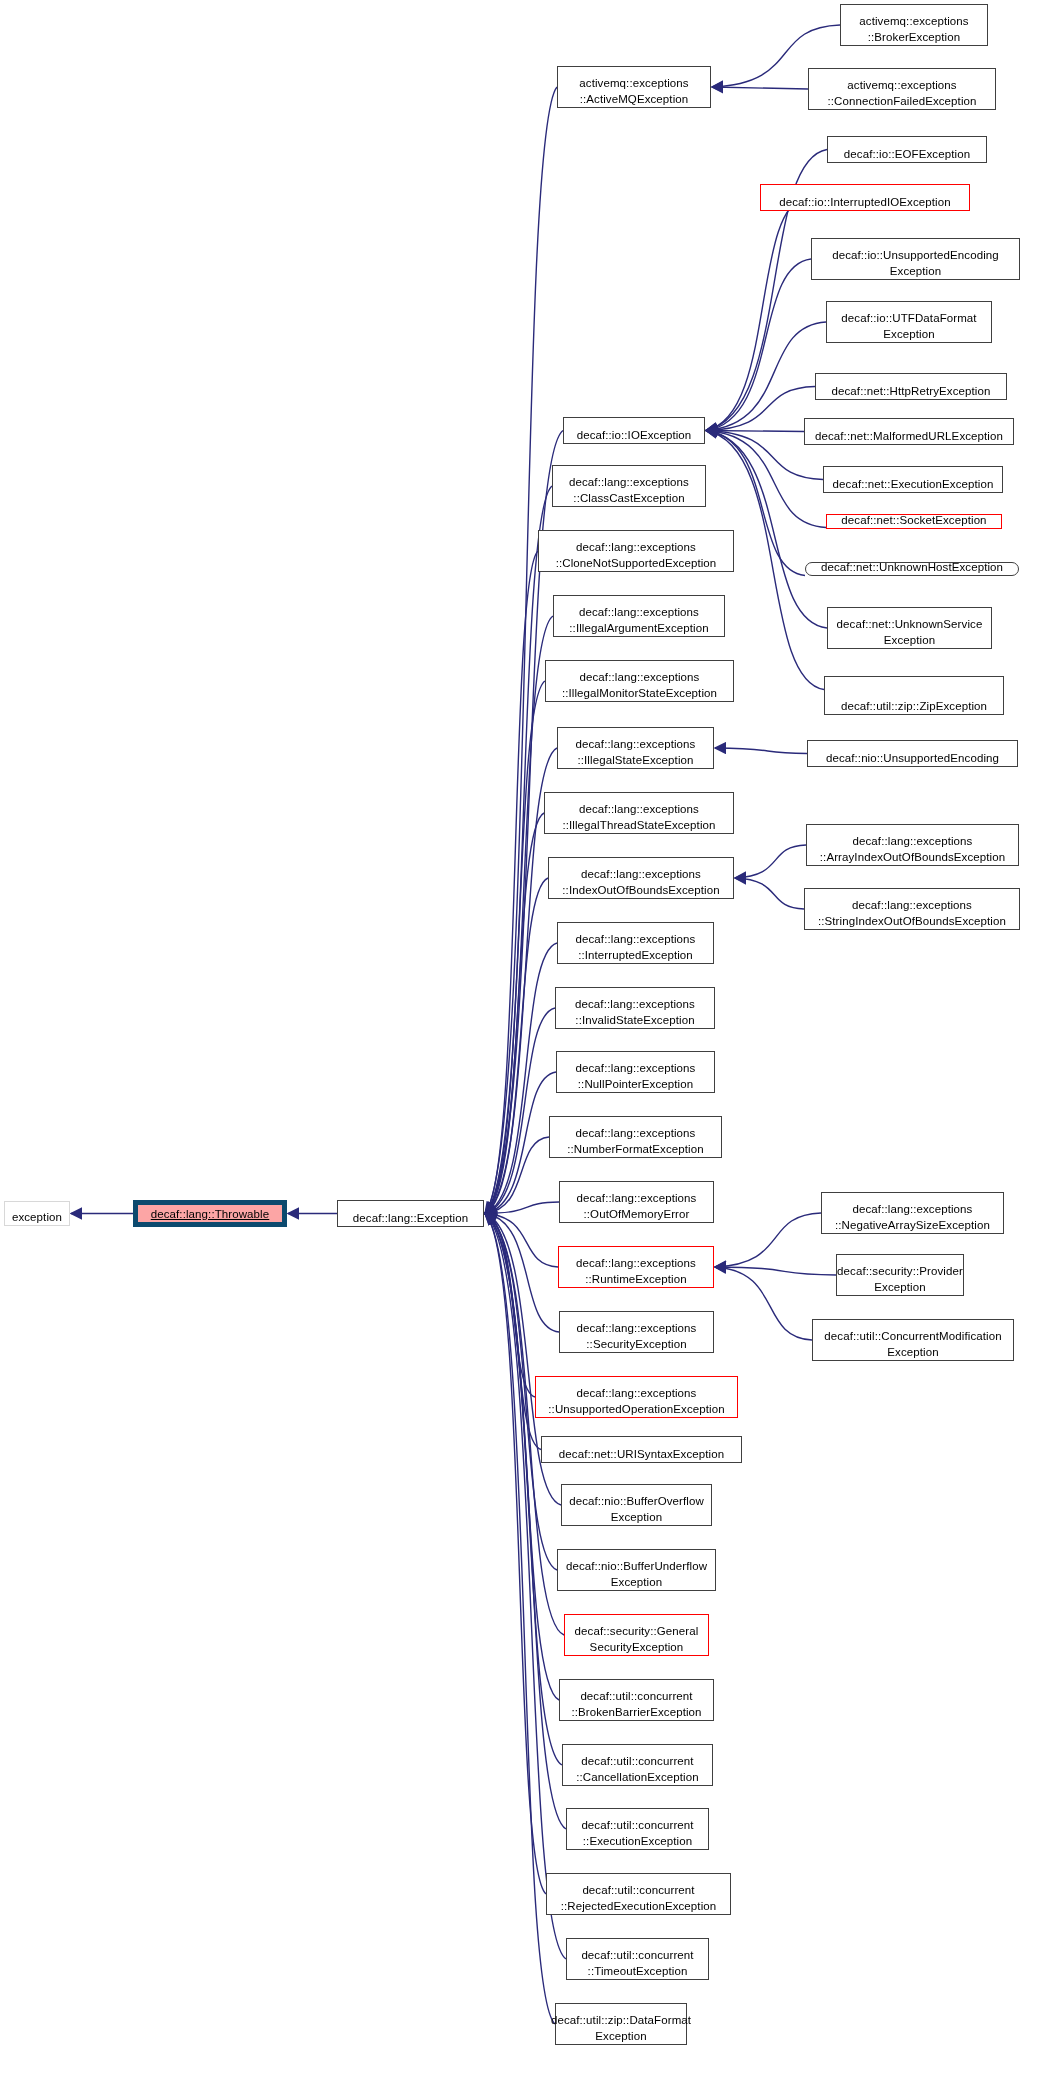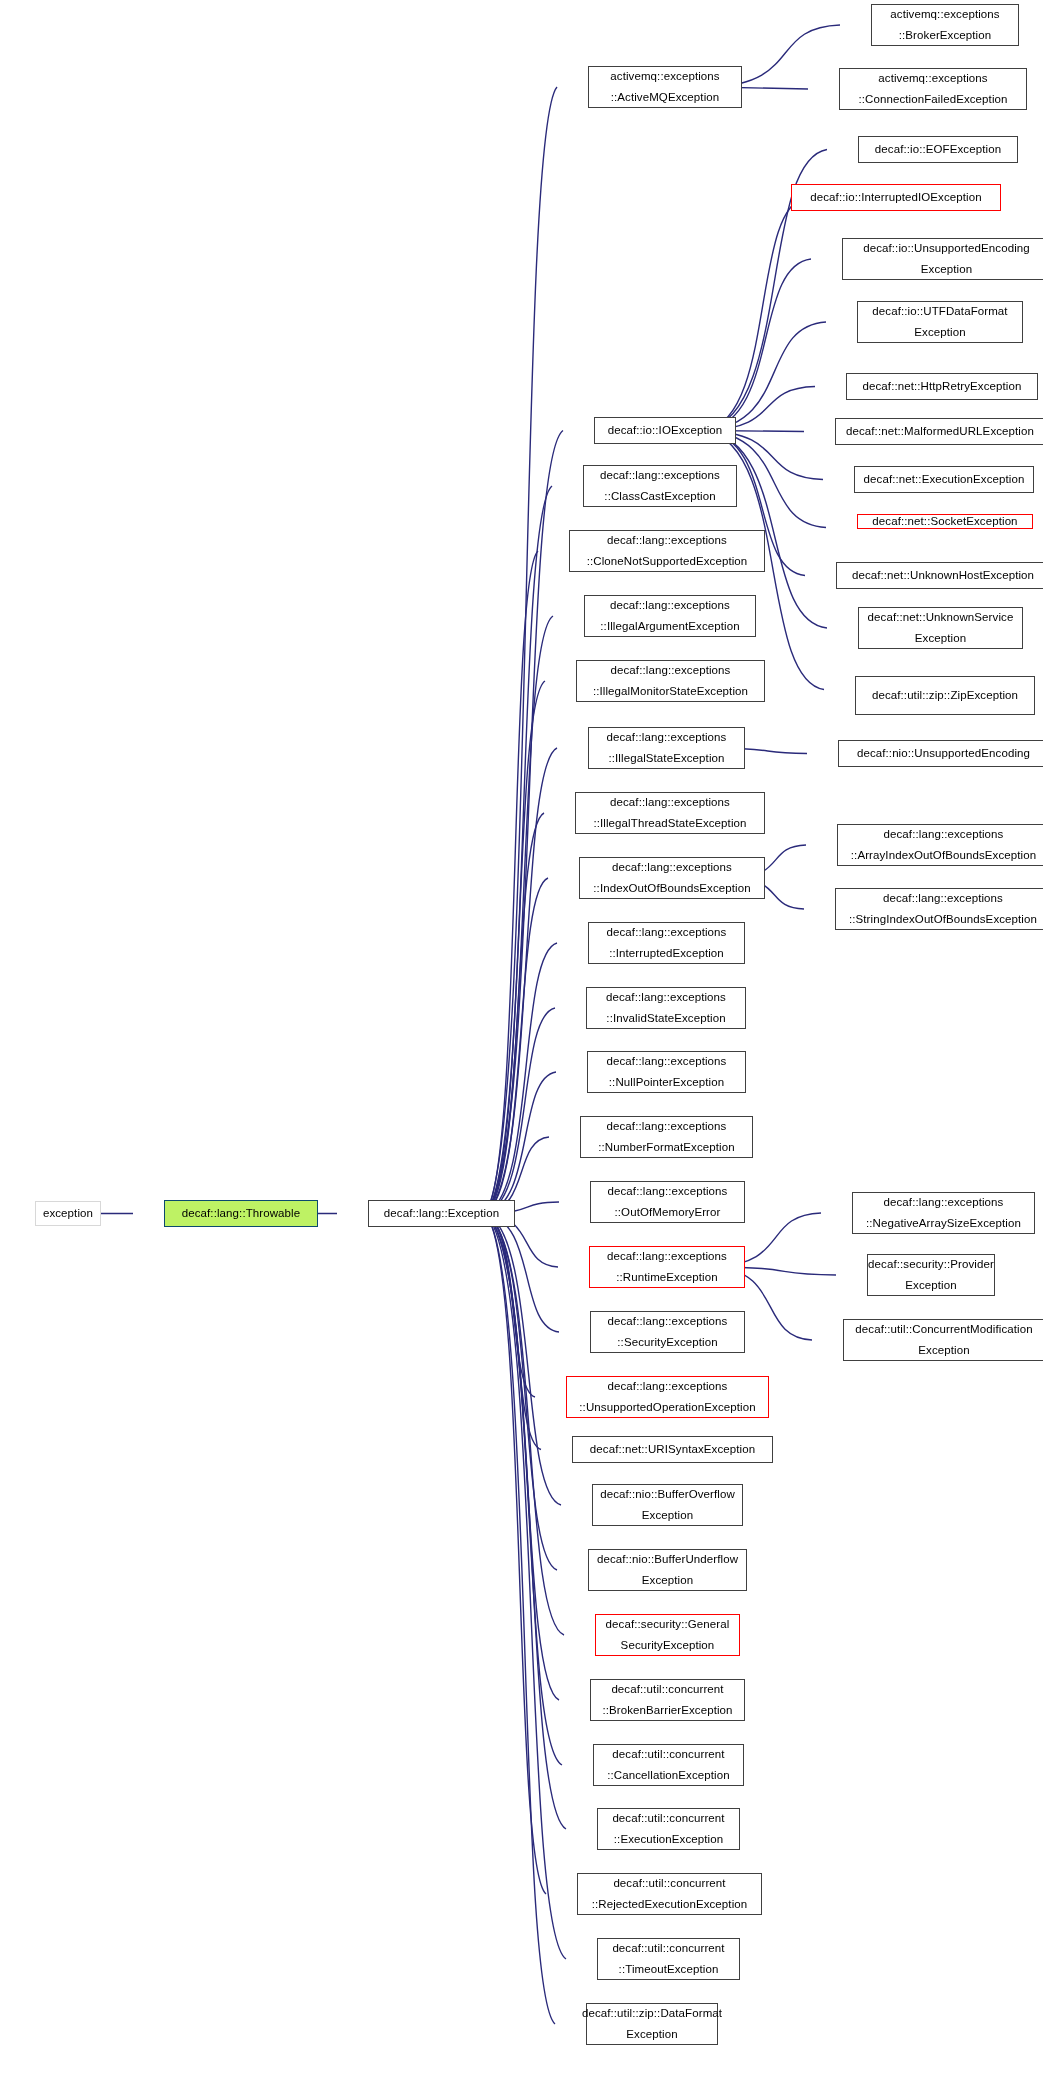--- a/index.html
+++ b/index.html
@@ -21,39 +21,39 @@
     left: 0;
     top: 0;
     width: 1043px;
     height: 2073px;
     pointer-events: none;
   }
   .node {
     position: absolute;
     box-sizing: border-box;
     display: flex;
-    align-items: center;
+    align-items: flex-end;
     justify-content: center;
     text-align: center;
     background: #ffffff;
     border: 1px solid #404040;
     color: #000000;
     font-size: 11.5px;
-    line-height: 21px;
+    line-height: 16px;
     letter-spacing: 0.1px;
     white-space: pre-line;
     z-index: 3;
-    margin-left: 31px;
   }
   .node.hl {
     border: 1px solid #ff0000;
   }
   .node.root {
-    background: #bef264;
-    border: 1px solid #0c4a6e;
+    background: #fca5a5;
+    border: 5px solid #0c4a6e;
+    text-decoration: underline;
   }
   .node.plain {
     border: 1px solid #d8d8d8;
   }
   .node-label {
     display: block;
     padding: 0 3px;
     white-space: pre-line;
   }
 </style>
@@ -130,21 +130,21 @@
       <div class="node" style="left: 827px; top: 136px; width: 160px; height: 27px;"><span class="node-label">decaf::io::EOFException</span></div>
       <div class="node hl" style="left: 760px; top: 184px; width: 210px; height: 27px;"><span class="node-label">decaf::io::InterruptedIOException</span></div>
       <div class="node" style="left: 811px; top: 238px; width: 209px; height: 42px;"><span class="node-label">decaf::io::UnsupportedEncoding
 Exception</span></div>
       <div class="node" style="left: 826px; top: 301px; width: 166px; height: 42px;"><span class="node-label">decaf::io::UTFDataFormat
 Exception</span></div>
       <div class="node" style="left: 815px; top: 373px; width: 192px; height: 27px;"><span class="node-label">decaf::net::HttpRetryException</span></div>
       <div class="node" style="left: 804px; top: 418px; width: 210px; height: 27px;"><span class="node-label">decaf::net::MalformedURLException</span></div>
       <div class="node" style="left: 823px; top: 466px; width: 180px; height: 27px;"><span class="node-label">decaf::net::ExecutionException</span></div>
       <div class="node hl" style="left: 826px; top: 514px; width: 176px; height: 15px;"><span class="node-label">decaf::net::SocketException</span></div>
-      <div class="node" style="left: 805px; top: 562px; width: 214px; height: 27px;"><span class="node-label">decaf::net::UnknownHostException</span></div>
+      <div class="node" style="left: 805px; top: 562px; width: 214px; height: 14px; border-radius: 9px;"><span class="node-label">decaf::net::UnknownHostException</span></div>
       <div class="node" style="left: 827px; top: 607px; width: 165px; height: 42px;"><span class="node-label">decaf::net::UnknownService
 Exception</span></div>
       <div class="node" style="left: 824px; top: 676px; width: 180px; height: 39px;"><span class="node-label">decaf::util::zip::ZipException</span></div>
       <div class="node" style="left: 552px; top: 465px; width: 154px; height: 42px;"><span class="node-label">decaf::lang::exceptions
 ::ClassCastException</span></div>
       <div class="node" style="left: 538px; top: 530px; width: 196px; height: 42px;"><span class="node-label">decaf::lang::exceptions
 ::CloneNotSupportedException</span></div>
       <div class="node" style="left: 553px; top: 595px; width: 172px; height: 42px;"><span class="node-label">decaf::lang::exceptions
 ::IllegalArgumentException</span></div>
       <div class="node" style="left: 545px; top: 660px; width: 189px; height: 42px;"><span class="node-label">decaf::lang::exceptions

